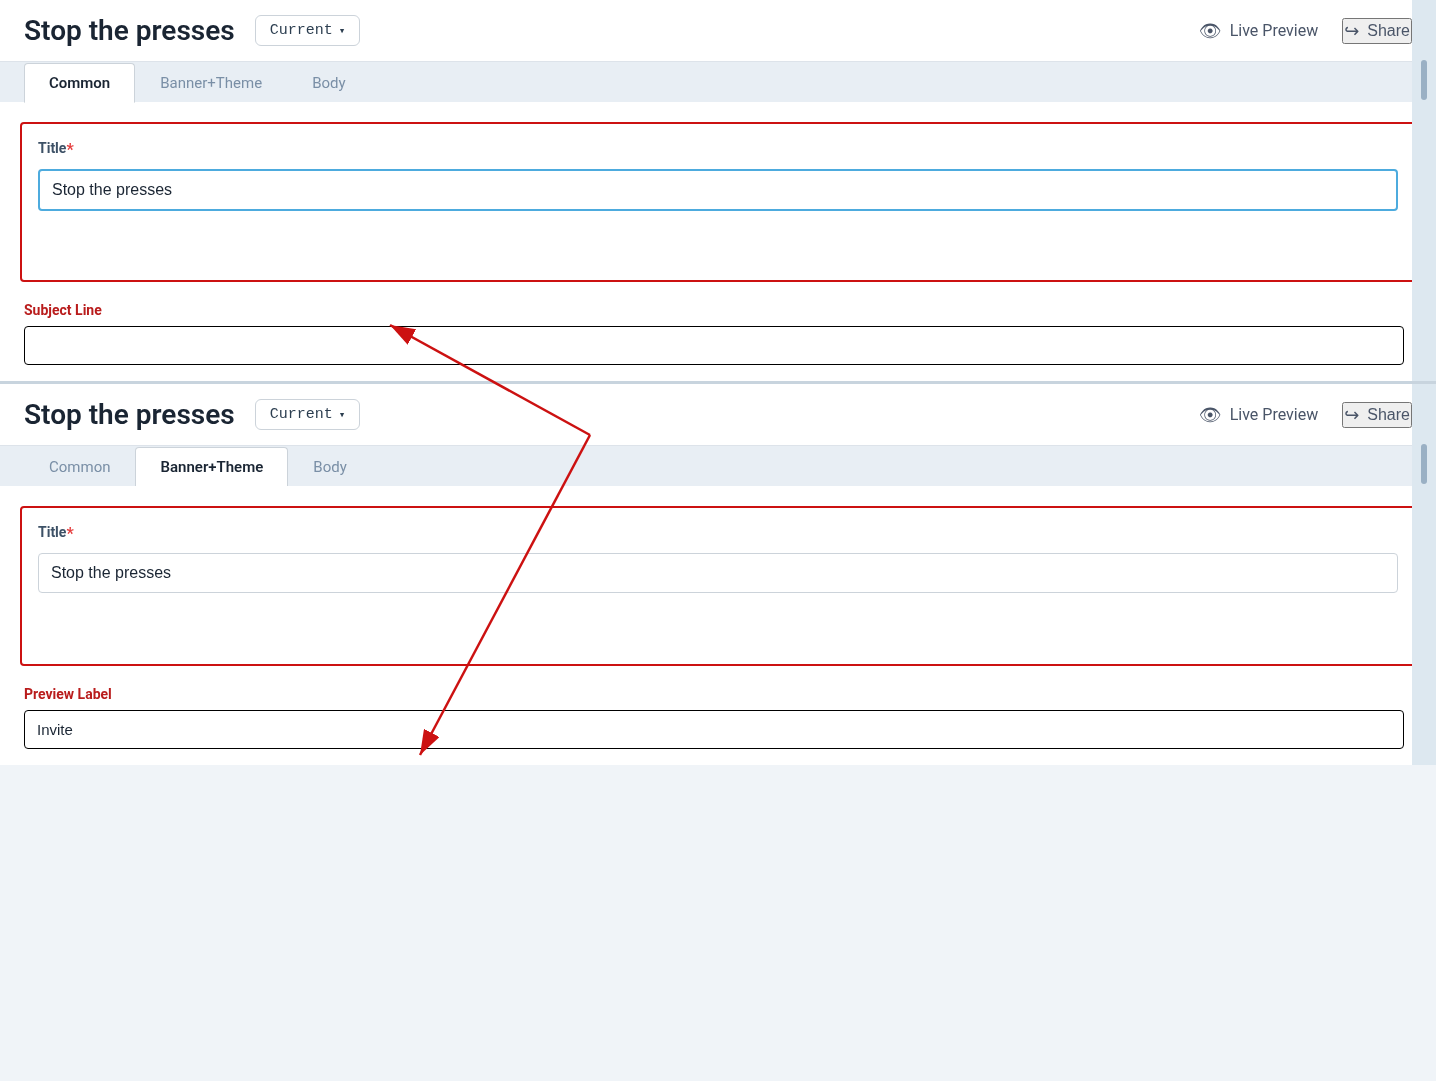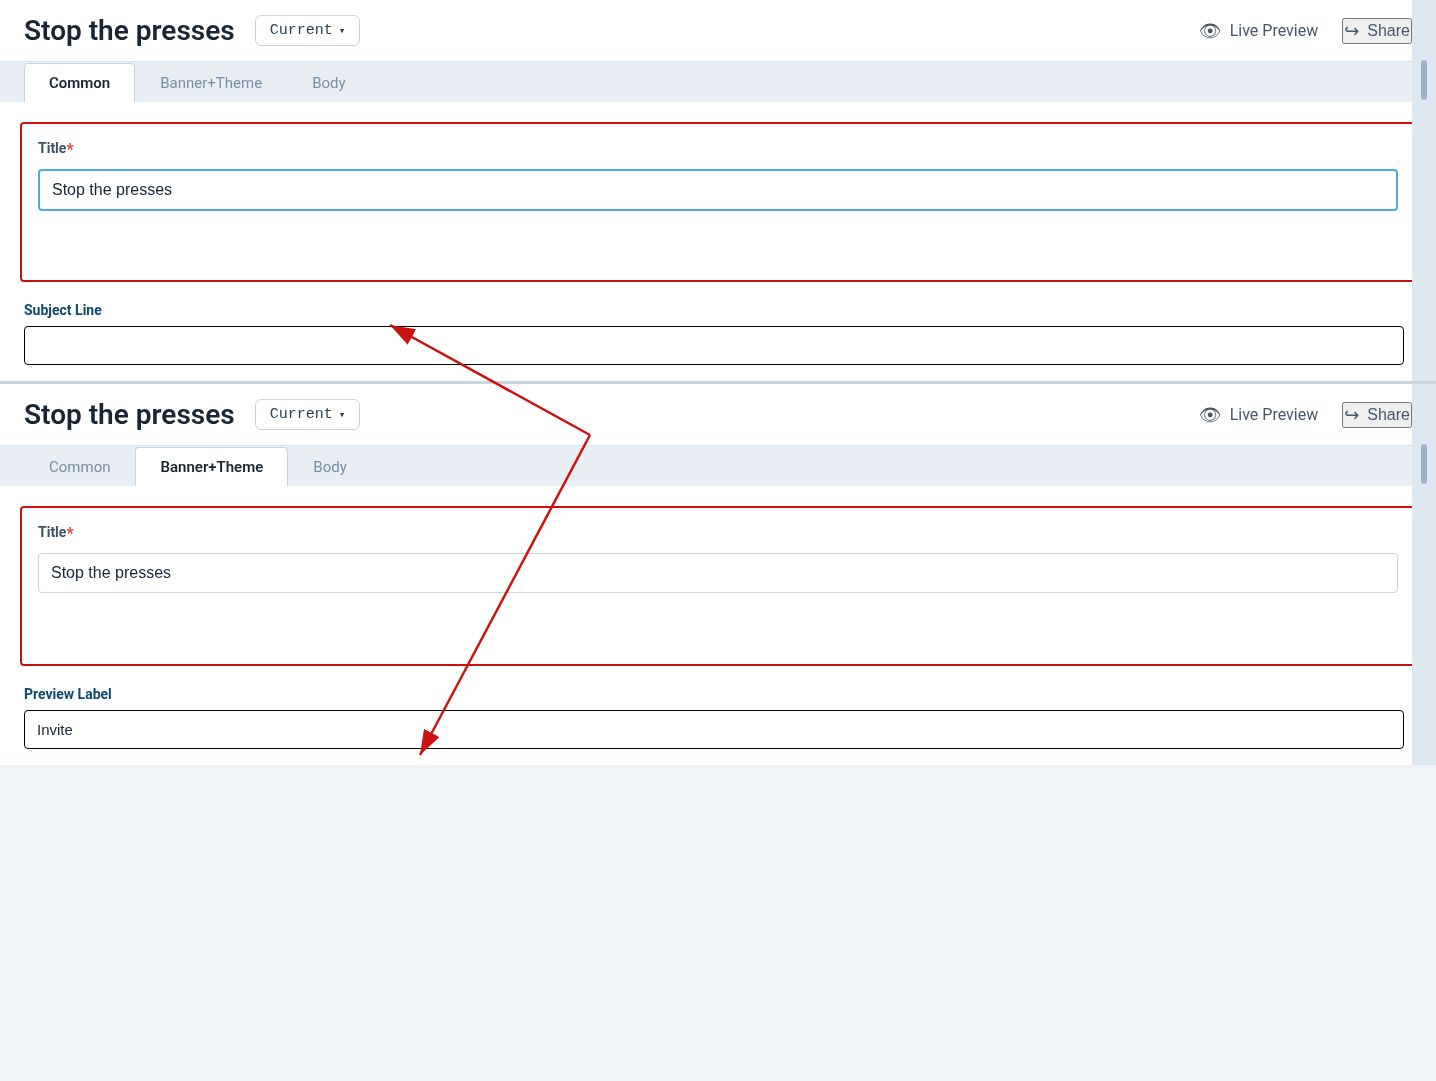--- a/index.html
+++ b/index.html
@@ -138,21 +138,21 @@
       outline: none;
     }
 
     .text-input.unfocused {
       border: 1px solid #ccd3da;
     }
 
     .subject-label {
       font-size: 14px;
       font-weight: 700;
-      color: #0c4a6e;
+      color: #b91c1c;
       margin-bottom: 8px;
     }
 
     .subject-input {
       width: 100%;
       padding: 10px 12px;
       border: 1px solid #000000;
       border-radius: 4px;
       font-size: 15px;
       color: #1a2533;

